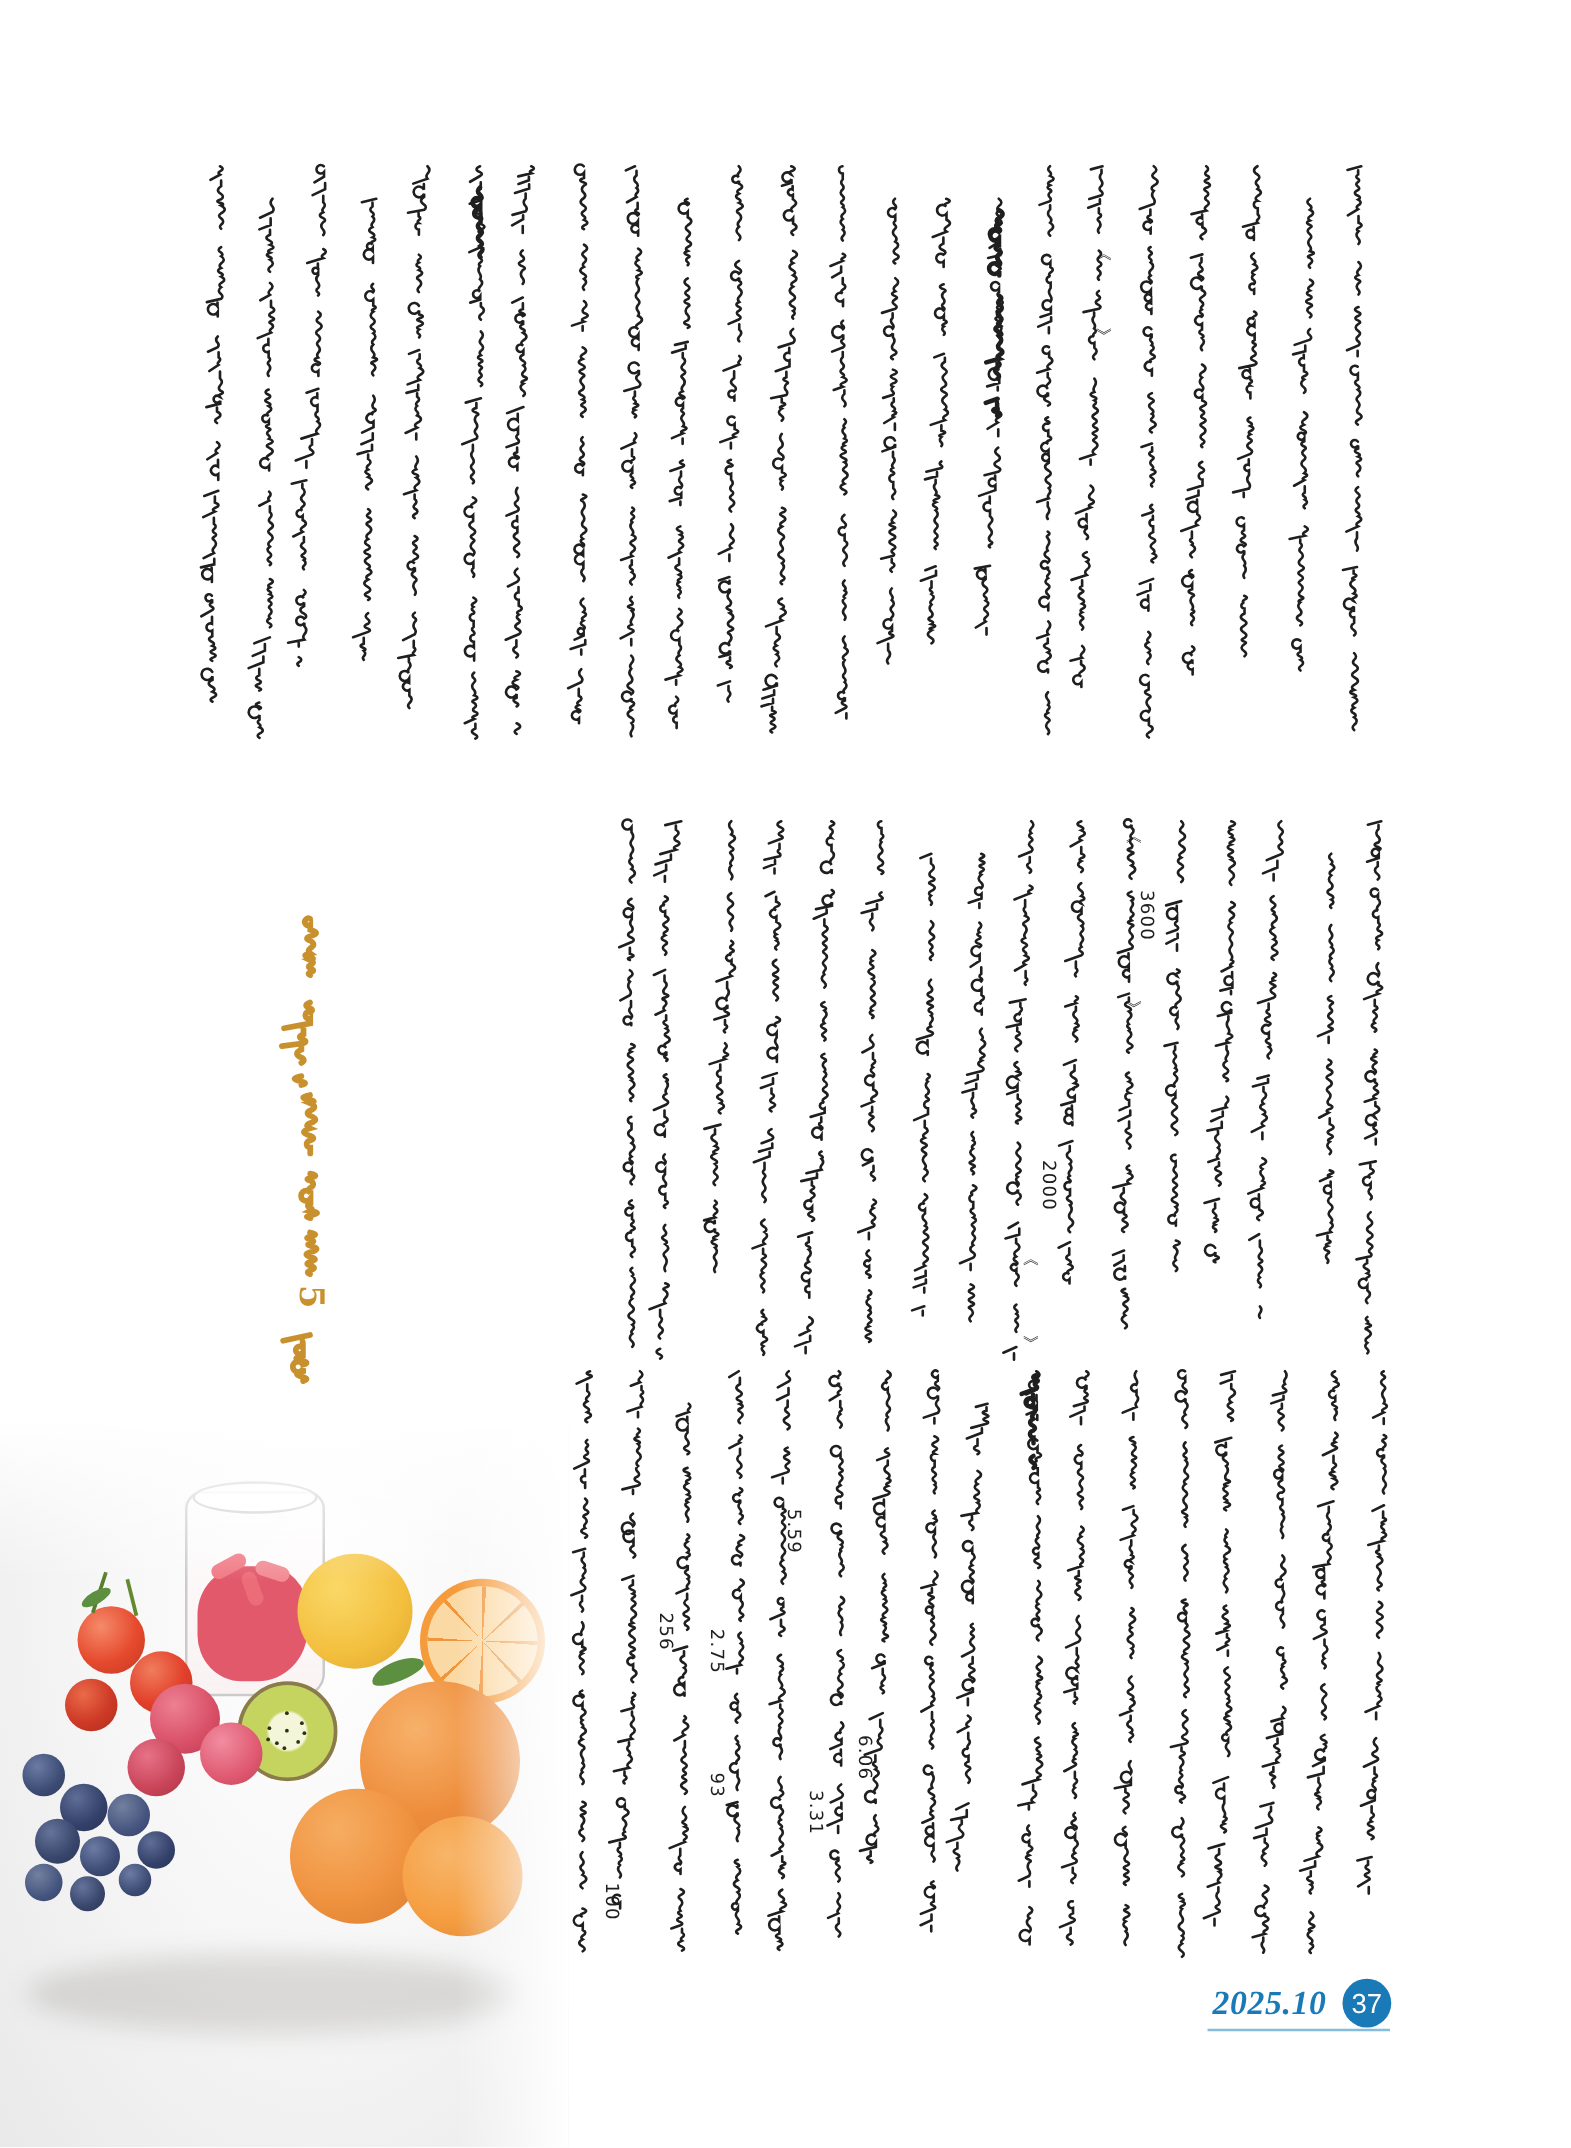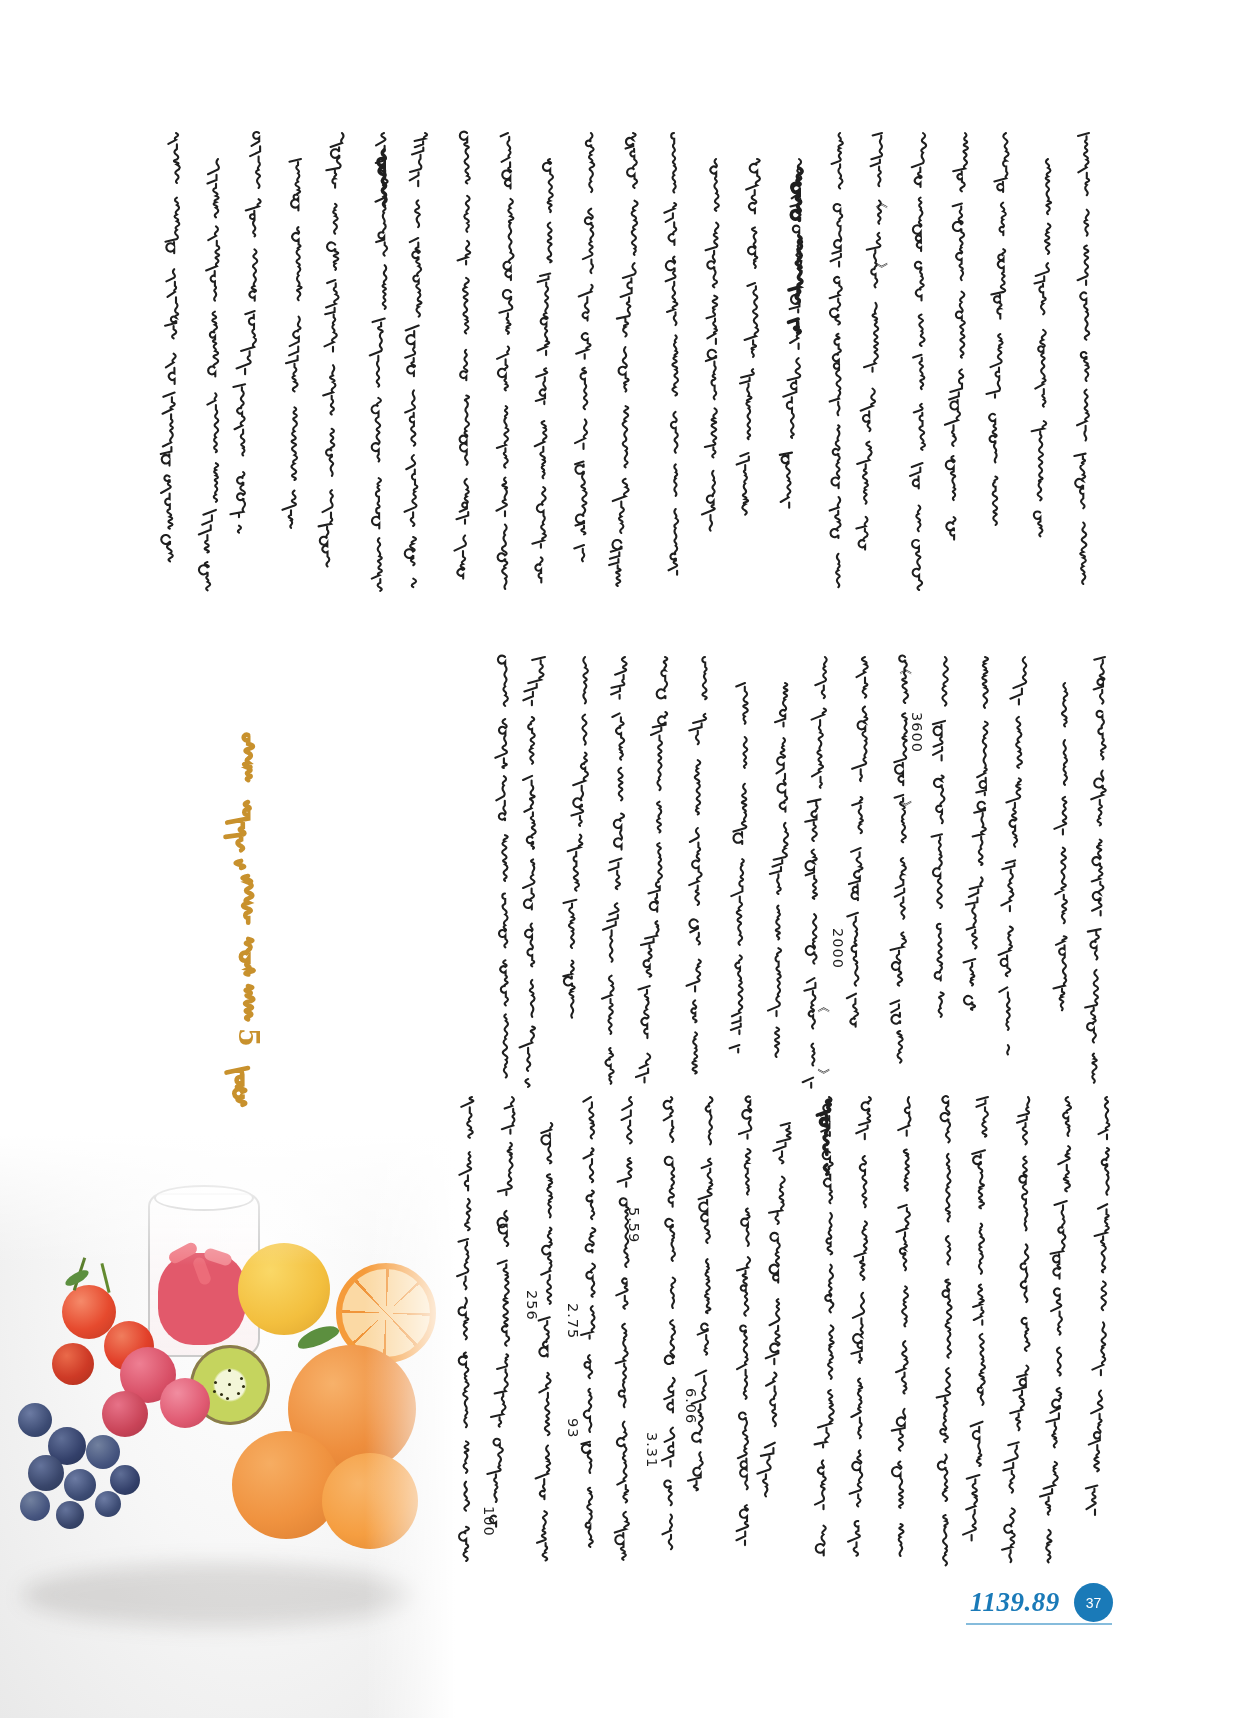--- a/index.html
+++ b/index.html
@@ -28,21 +28,21 @@
   .footer{
     position:absolute;left:966px;top:1583px;width:170px;height:46px;
   }
   .footer .issue{
     position:absolute;left:4px;top:4px;
     font-family:"Liberation Serif", serif;font-style:italic;font-weight:bold;
     font-size:27px;letter-spacing:.5px;
   }
   .footer .page-badge{
     position:absolute;left:108px;top:0;width:39px;height:39px;border-radius:50%;
-    color:#ffffff;font-family:"Liberation Sans", sans-serif;font-size:14px;
+    color:#ffffff;font-family:"Liberation Sans", sans-serif;font-size:22px;
     display:flex;align-items:center;justify-content:center;font-weight:500;
   }
   .footer .rule{
     position:absolute;left:0;top:40px;width:146px;height:2.4px;background:#86bcdc;
   }
   
   .photo{position:absolute;left:0;top:1135px;width:455px;height:583px;overflow:hidden;}
   .photo *{position:absolute;}
   .backdrop{inset:0;background:radial-gradient(ellipse at 55% 22%, #ffffff 0%, #f7f7f7 45%, #e9e9e9 100%);}
   .fade-top{left:0;top:0;width:100%;height:130px;background:linear-gradient(#ffffff, rgba(255,255,255,0));}
@@ -323,21 +323,21 @@
   <div class="ball" style="left:110px;top:330px;width:30px;height:30px;background:radial-gradient(circle at 35% 30%,#5f6e96,#33406a 60%,#263252);"></div>
   <div class="ball" style="left:20px;top:356px;width:30px;height:30px;background:radial-gradient(circle at 35% 30%,#72819f,#46557f 60%,#32406a);"></div>
   <div class="ball" style="left:56px;top:366px;width:28px;height:28px;background:radial-gradient(circle at 35% 30%,#64739b,#39466b 60%,#293656);"></div>
   <div class="ball" style="left:95px;top:356px;width:26px;height:26px;background:radial-gradient(circle at 35% 30%,#6c7ba3,#3d4c74 60%,#2c3a5e);"></div>
 
   <div class="fade-top"></div>
   <div class="fade-right"></div>
 </div>
 
 <div class="footer">
-  <span class="issue" style="color: rgb(26, 122, 184);">1139.89</span>
+  <span class="issue" style="color: rgb(26, 122, 184);">2025.10</span>
   <span class="page-badge" style="background: rgb(26, 122, 184); color: rgb(255, 255, 255);">37</span>
   <div class="rule" style="background: rgb(134, 188, 220);"></div>
 </div>
 
 <div class="num" style="left: 907px; top: 712px;">3600</div>
 <div class="num" style="left: 828px; top: 928px;">2000</div>
 <div class="num" style="left: 624px; top: 1207px;">5.59</div>
 <div class="num" style="left: 681px; top: 1388px;">6.06</div>
 <div class="num" style="left: 563px; top: 1303px;">2.75</div>
 <div class="num" style="left: 563px; top: 1418px;">93</div>

